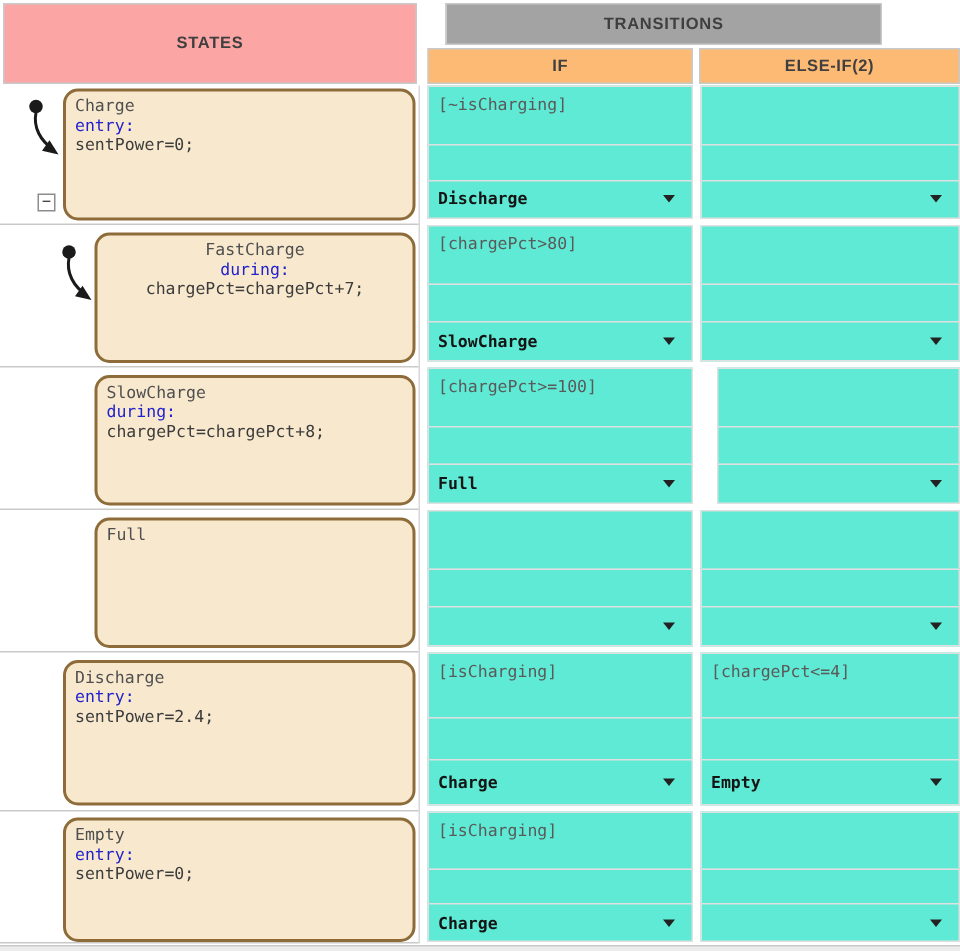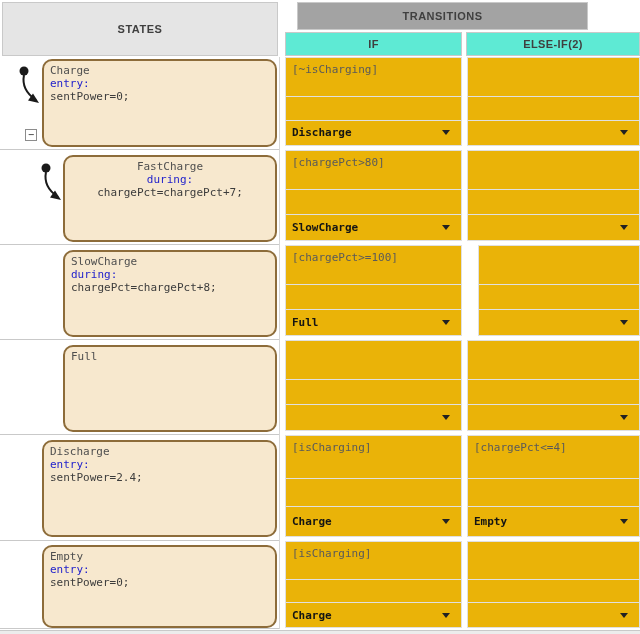--- a/index.html
+++ b/index.html
@@ -3,21 +3,21 @@
 <meta charset="utf-8">
 <style>
   * { margin:0; padding:0; box-sizing:border-box; }
   body { background:#fff; font-family:"Liberation Sans", sans-serif; }
   .app { position:relative; width:640px; height:634px; background:#fff; overflow:hidden; }
 
   
   .states-col { position:absolute; left:0; top:0; width:280px; height:630px; }
   .states-header {
     position:absolute; left:2px; top:2px; width:276px; height:54px;
-    background:#e5e5e5; border:1px solid #c9c9c9;
+    background:#fca5a5; border:1px solid #c9c9c9;
     display:flex; align-items:center; justify-content:center;
     font-size:11px; font-weight:bold; color:#3f3f3f; letter-spacing:0.5px;
   }
   .states-body { position:absolute; left:0; top:57px; width:280px; border-right:1px solid #d6d6d6; }
   .state-row { position:relative; border-bottom:1px solid #c9c9c9; }
   .state-row:nth-child(1){ height:93px; }
   .state-row:nth-child(2){ height:95px; }
   .state-row:nth-child(3){ height:95px; }
   .state-row:nth-child(4){ height:95px; }
   .state-row:nth-child(5){ height:106px; }
@@ -53,37 +53,37 @@
   
   .trans-col { position:absolute; left:285px; top:0; width:355px; height:630px; }
   .trans-header {
     position:absolute; left:0; top:2px; width:291px; height:28px;
     background:#a3a3a3; border:1px solid #c9c9c9;
     display:flex; align-items:center; justify-content:center;
     font-size:11px; font-weight:bold; color:#3f3f3f; letter-spacing:0.5px;margin-left:12px;
   }
   .col-headers { position:absolute; left:0; top:32px; width:355px; height:24px; display:flex; gap:4px; }
   .col-h {
-    background:#5eead4; border:1px solid #c9c9c9;
+    background:#fdba74; border:1px solid #c9c9c9;
     display:flex; align-items:center; justify-content:center;
     font-size:11px; font-weight:bold; color:#3f3f3f; letter-spacing:0.4px;
   }
   .col-h.if-h { width:177px; } .col-h.elseif-h { flex:1; }
 
   .trans-body { position:absolute; left:0; top:57px; width:355px; }
   .trans-row { display:flex; gap:5px; padding-bottom:4px; }
   .trans-row:nth-child(1){ height:93px; }
   .trans-row:nth-child(2){ height:95px; }
   .trans-row:nth-child(3){ height:95px;gap:16px; }
   .trans-row:nth-child(4){ height:95px; }
   .trans-row:nth-child(5){ height:106px; }
   .trans-row:nth-child(6){ height:88px; padding-bottom:1px; }
   .stack { display:flex; flex-direction:column; }
   .stack.if-s { width:177px; } .stack.elseif-s { flex:1; }
-  .cell { background:#eab308; border:1px solid #e0e0e0; }
+  .cell { background:#5eead4; border:1px solid #e0e0e0; }
   .cell + .cell { margin-top:-1px; }
   .t-cond { flex:36; font-family:"DejaVu Sans Mono", monospace; font-size:11px; color:#5a5a5a; padding:5px 6px; }
   .t-act  { flex:30; }
   .t-dest {
     flex:32; display:flex; align-items:center; justify-content:space-between;
     padding:0 11px 0 6px; font-family:"DejaVu Sans Mono", monospace;
     font-size:11px; font-weight:bold; color:#141414; cursor:pointer;
   }
   .caret { width:0; height:0; border-left:4px solid transparent; border-right:4px solid transparent; border-top:5px solid #222; }
 

